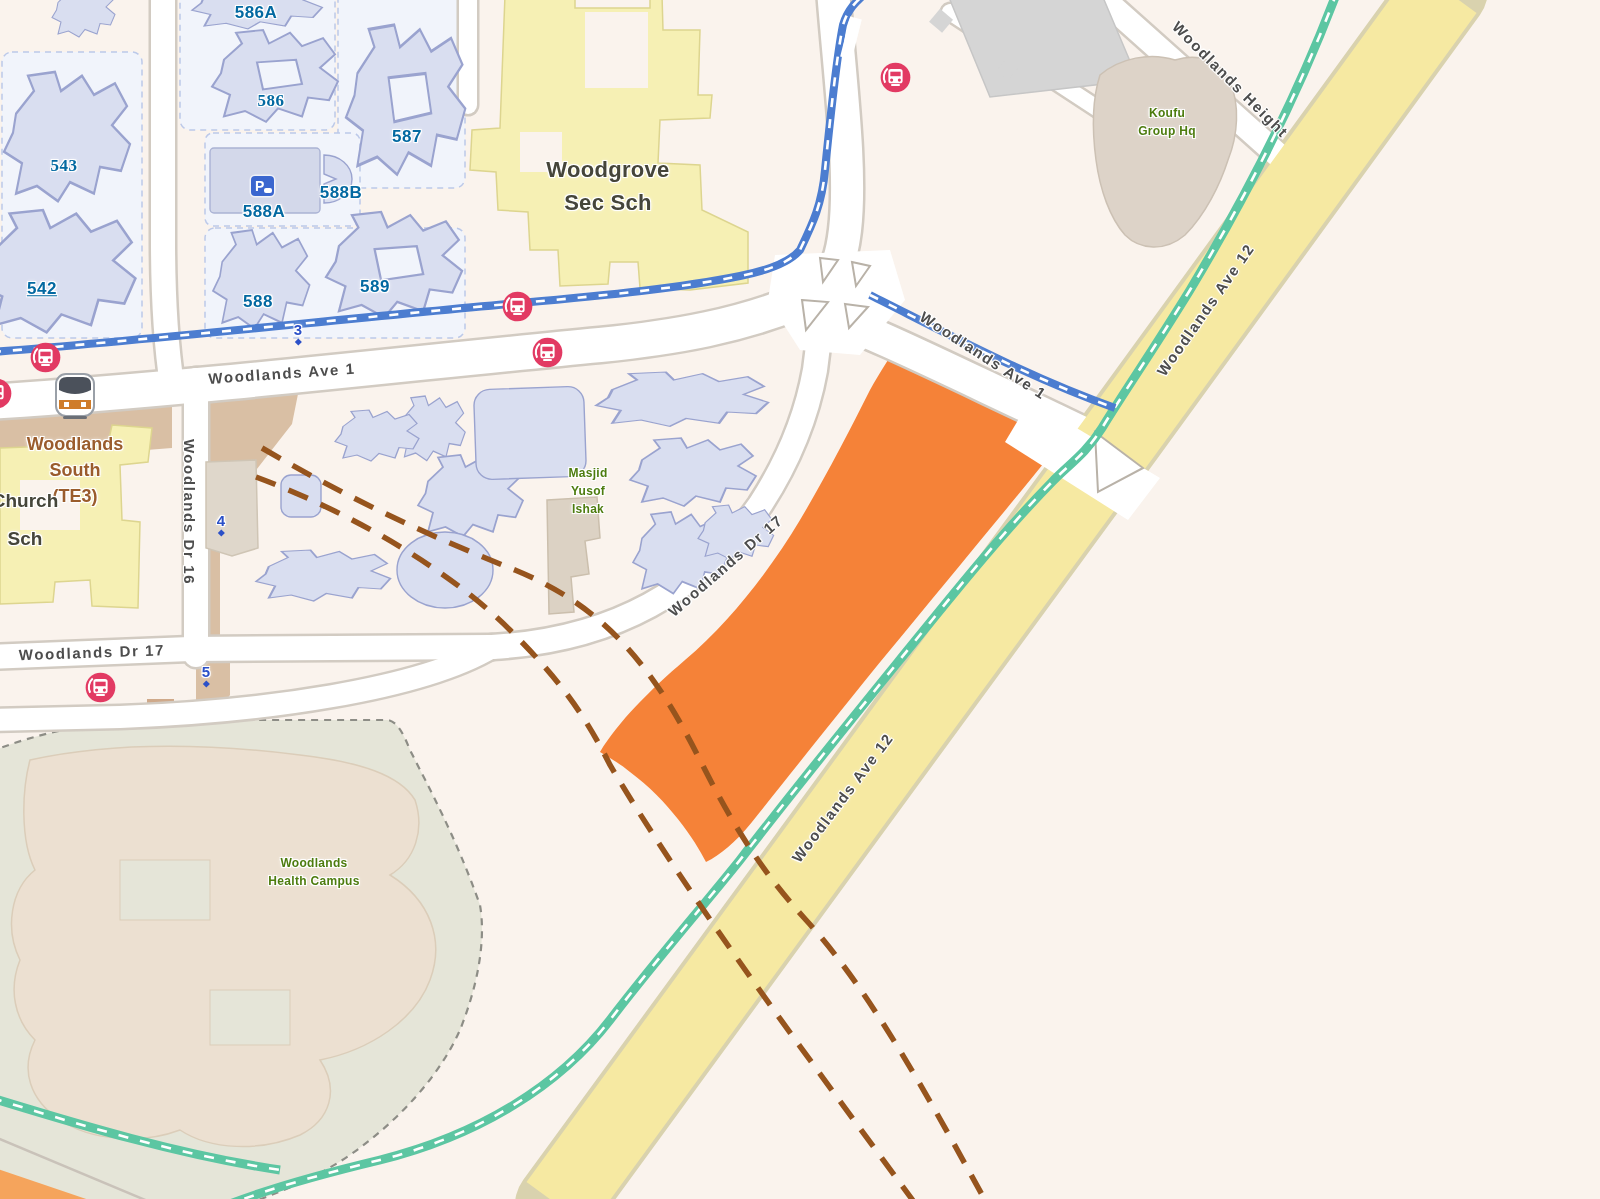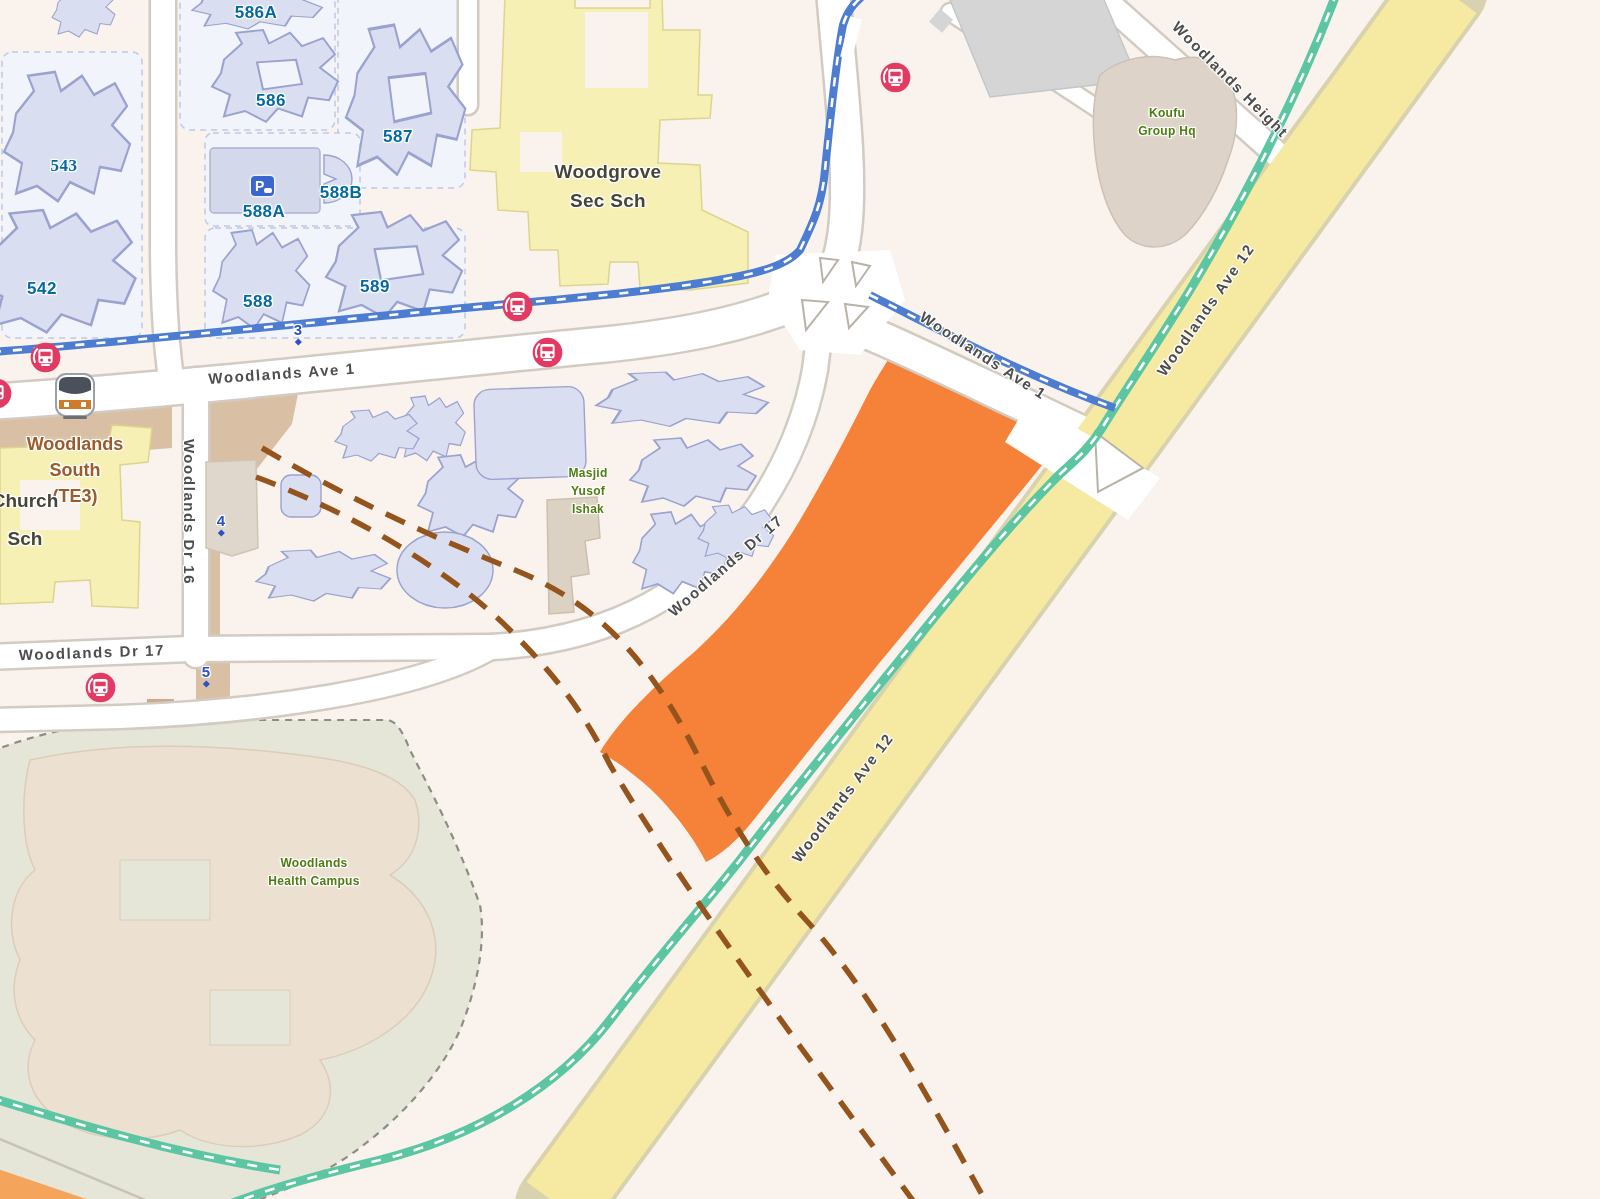--- a/index.html
+++ b/index.html
@@ -8,21 +8,21 @@
   .lbl{position:absolute;white-space:pre-line;text-align:center;font-weight:bold;color:#4f4f4f;
        text-shadow:-1px -1px 0 #fff,1px -1px 0 #fff,-1px 1px 0 #fff,1px 1px 0 #fff,0 0 4px #fff;
        transform:translate(-50%,-50%);line-height:1.5;pointer-events:none;}
   .road{font-size:15px;letter-spacing:1.6px;color:#4d4d4d;}
   .place{font-size:12px;letter-spacing:.3px;color:#4d7c0f;}
   .block{font-size:17px;letter-spacing:.5px;color:#0369a1;}
   .exit{font-size:15px;color:#2b50c8;line-height:1;}
   .exit .pin{display:block;width:5px;height:5px;background:#2b50c8;margin:3px auto 0;transform:rotate(45deg);}
   .station-lbl{font-size:18px;color:#9a5c2c;line-height:1.45;}
   .church-lbl{font-size:19px;line-height:2.0;color:#45453a;}
-  .woodgrove-lbl{font-size:19px;color:#45453a;}
+  .woodgrove-lbl{font-size:22px;color:#45453a;}
   .icon{position:absolute;}
   .p-icon{width:23px;height:20px;background:#3a66cf;border-radius:4px;color:#fff;font-weight:bold;
           font-size:14px;line-height:20px;text-align:left;padding-left:4px;box-sizing:border-box;
           box-shadow:0 0 0 1.5px #ffffffaa;}
   .p-icon .car{position:absolute;right:2px;bottom:3px;width:8px;height:5px;background:#fff;border-radius:2px;}
 </style>
 </head>
 <body>
 
 <div id="stage">
@@ -293,24 +293,24 @@
 Group Hq</div>
 <div class="lbl place" style="left:314px;top:872px;">Woodlands
 Health Campus</div>
 <div class="lbl station-lbl" style="left:75px;top:470px;font-weight:bold;">Woodlands
 South
 (TE3)</div>
 <div class="lbl church-lbl" style="left:25px;top:520px;">Church
 Sch</div>
 
 <div class="lbl block" style="left:64px;top:166px;font-family:Liberation Serif, serif;">543</div>
-<div class="lbl block" style="left:42px;top:289px;">542</div>
+<div class="lbl block" style="left:42px;top:289px;text-decoration:underline;">542</div>
 <div class="lbl block" style="left:256px;top:13px;">586A</div>
-<div class="lbl block" style="left:271px;top:101px;">586</div>
-<div class="lbl block" style="left:398px;top:137px;">587</div>
+<div class="lbl block" style="left:271px;top:101px;font-family:Liberation Serif, serif;">586</div>
+<div class="lbl block" style="left:407px;top:137px;">587</div>
 <div class="lbl block" style="left:341px;top:193px;">588B</div>
 <div class="lbl block" style="left:264px;top:212px;">588A</div>
 <div class="lbl block" style="left:258px;top:302px;">588</div>
 <div class="lbl block" style="left:375px;top:287px;text-align:right;">589</div>
 
 <div class="lbl exit" style="left:298px;top:333px;font-weight:bold;"><span>3</span><span class="pin"></span></div>
 <div class="lbl exit" style="left:221px;top:524px;font-weight:bold;"><span>4</span><span class="pin"></span></div>
 <div class="lbl exit" style="left:206px;top:675px;font-weight:bold;"><span>5</span><span class="pin"></span></div>
 
 </div>

